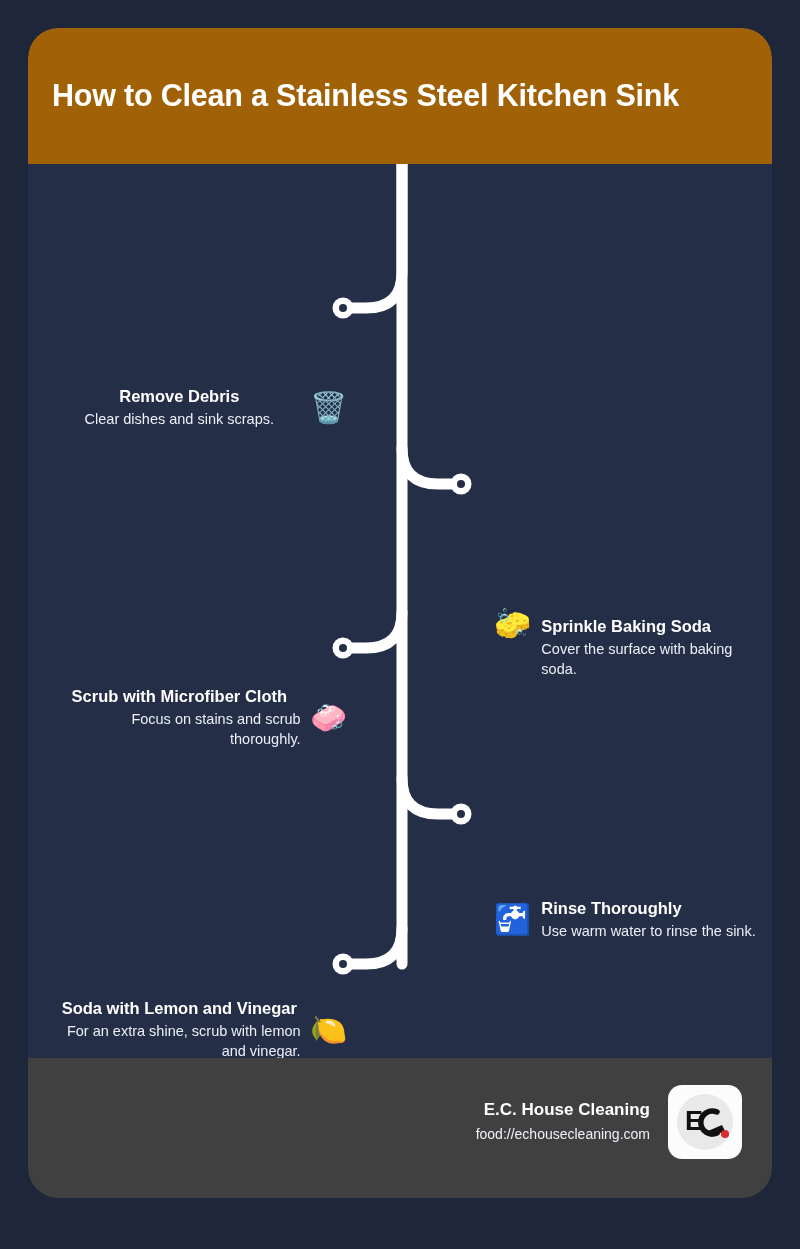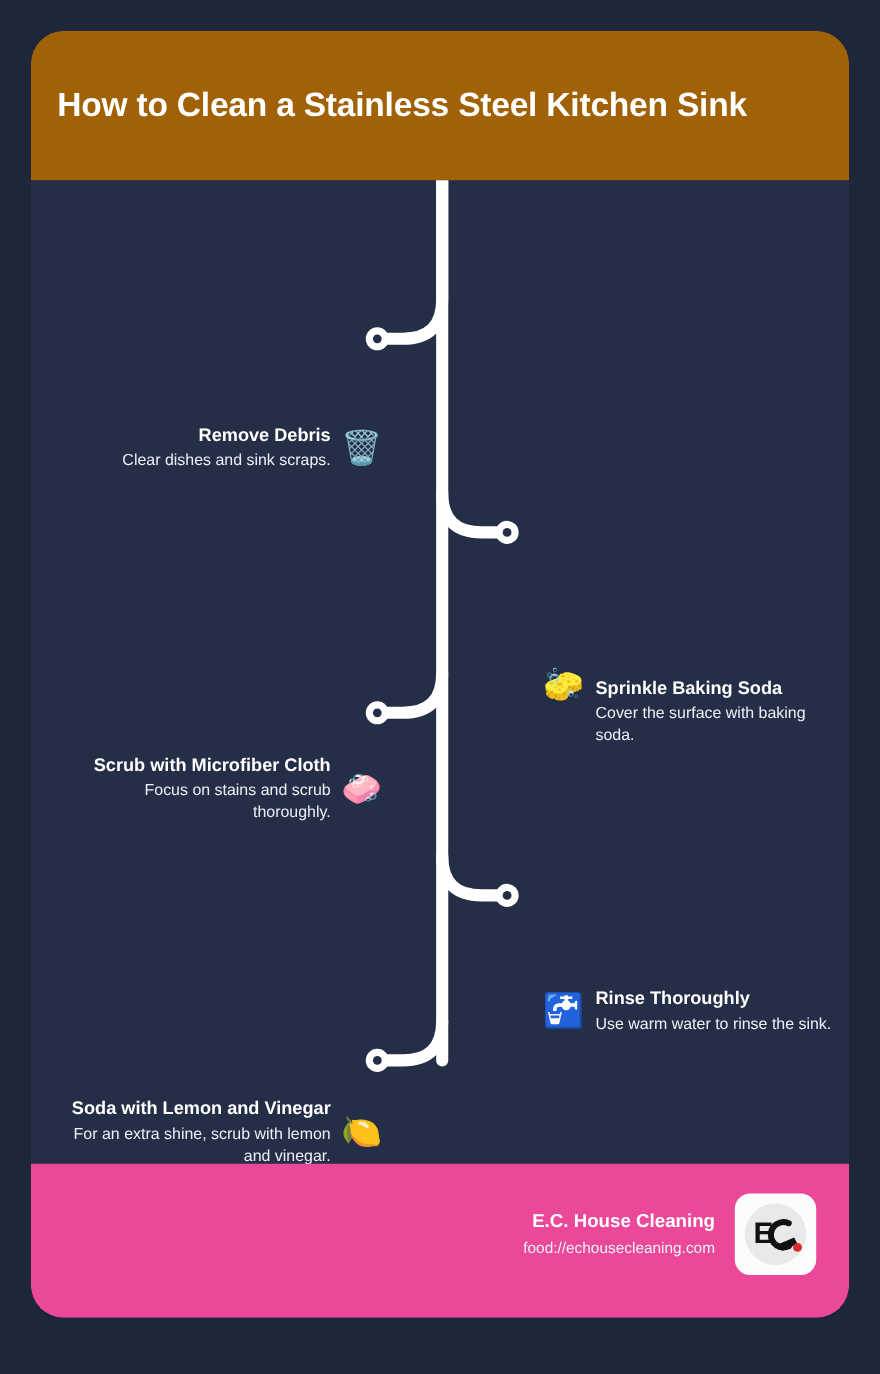--- a/index.html
+++ b/index.html
@@ -66,21 +66,21 @@
   .step-row {
     position: absolute;
     display: flex;
     align-items: center;
     gap: 10px;
   }
   .step-row.left  { flex-direction: row; justify-content: flex-end; }
   .step-row.right { flex-direction: row; justify-content: flex-start; }
 
   .step-text { display: flex; flex-direction: column; }
-  .step-row.left  .step-text { align-items: flex-end;  text-align: right; }
+  .step-row.left  .step-text { align-items: center;  text-align: right; }
   .step-row.right .step-text { align-items: flex-start; text-align: left; }
 
   .step-title {
     color: #ffffff;
     font-size: 16.5px;
     font-weight: bold;
     line-height: 1.26;
   }
   .step-desc {
     color: #eceff6;
@@ -109,21 +109,21 @@
   #step-2 .step-text { width: 226px; margin-top: 48px; }
   #step-4 .step-text { width: 216px; }
 
   
   #footer-band {
     position: absolute;
     left: 0;
     top: 1030px;
     width: 744px;
     height: 140px;
-    background: #ec4899;
+    background: #404040;
     border-radius: 0 0 30px 30px;
   }
   #footer-inner {
     position: absolute;
     right: 30px;
     top: 27px;
     display: flex;
     align-items: center;
     gap: 18px;
   }

